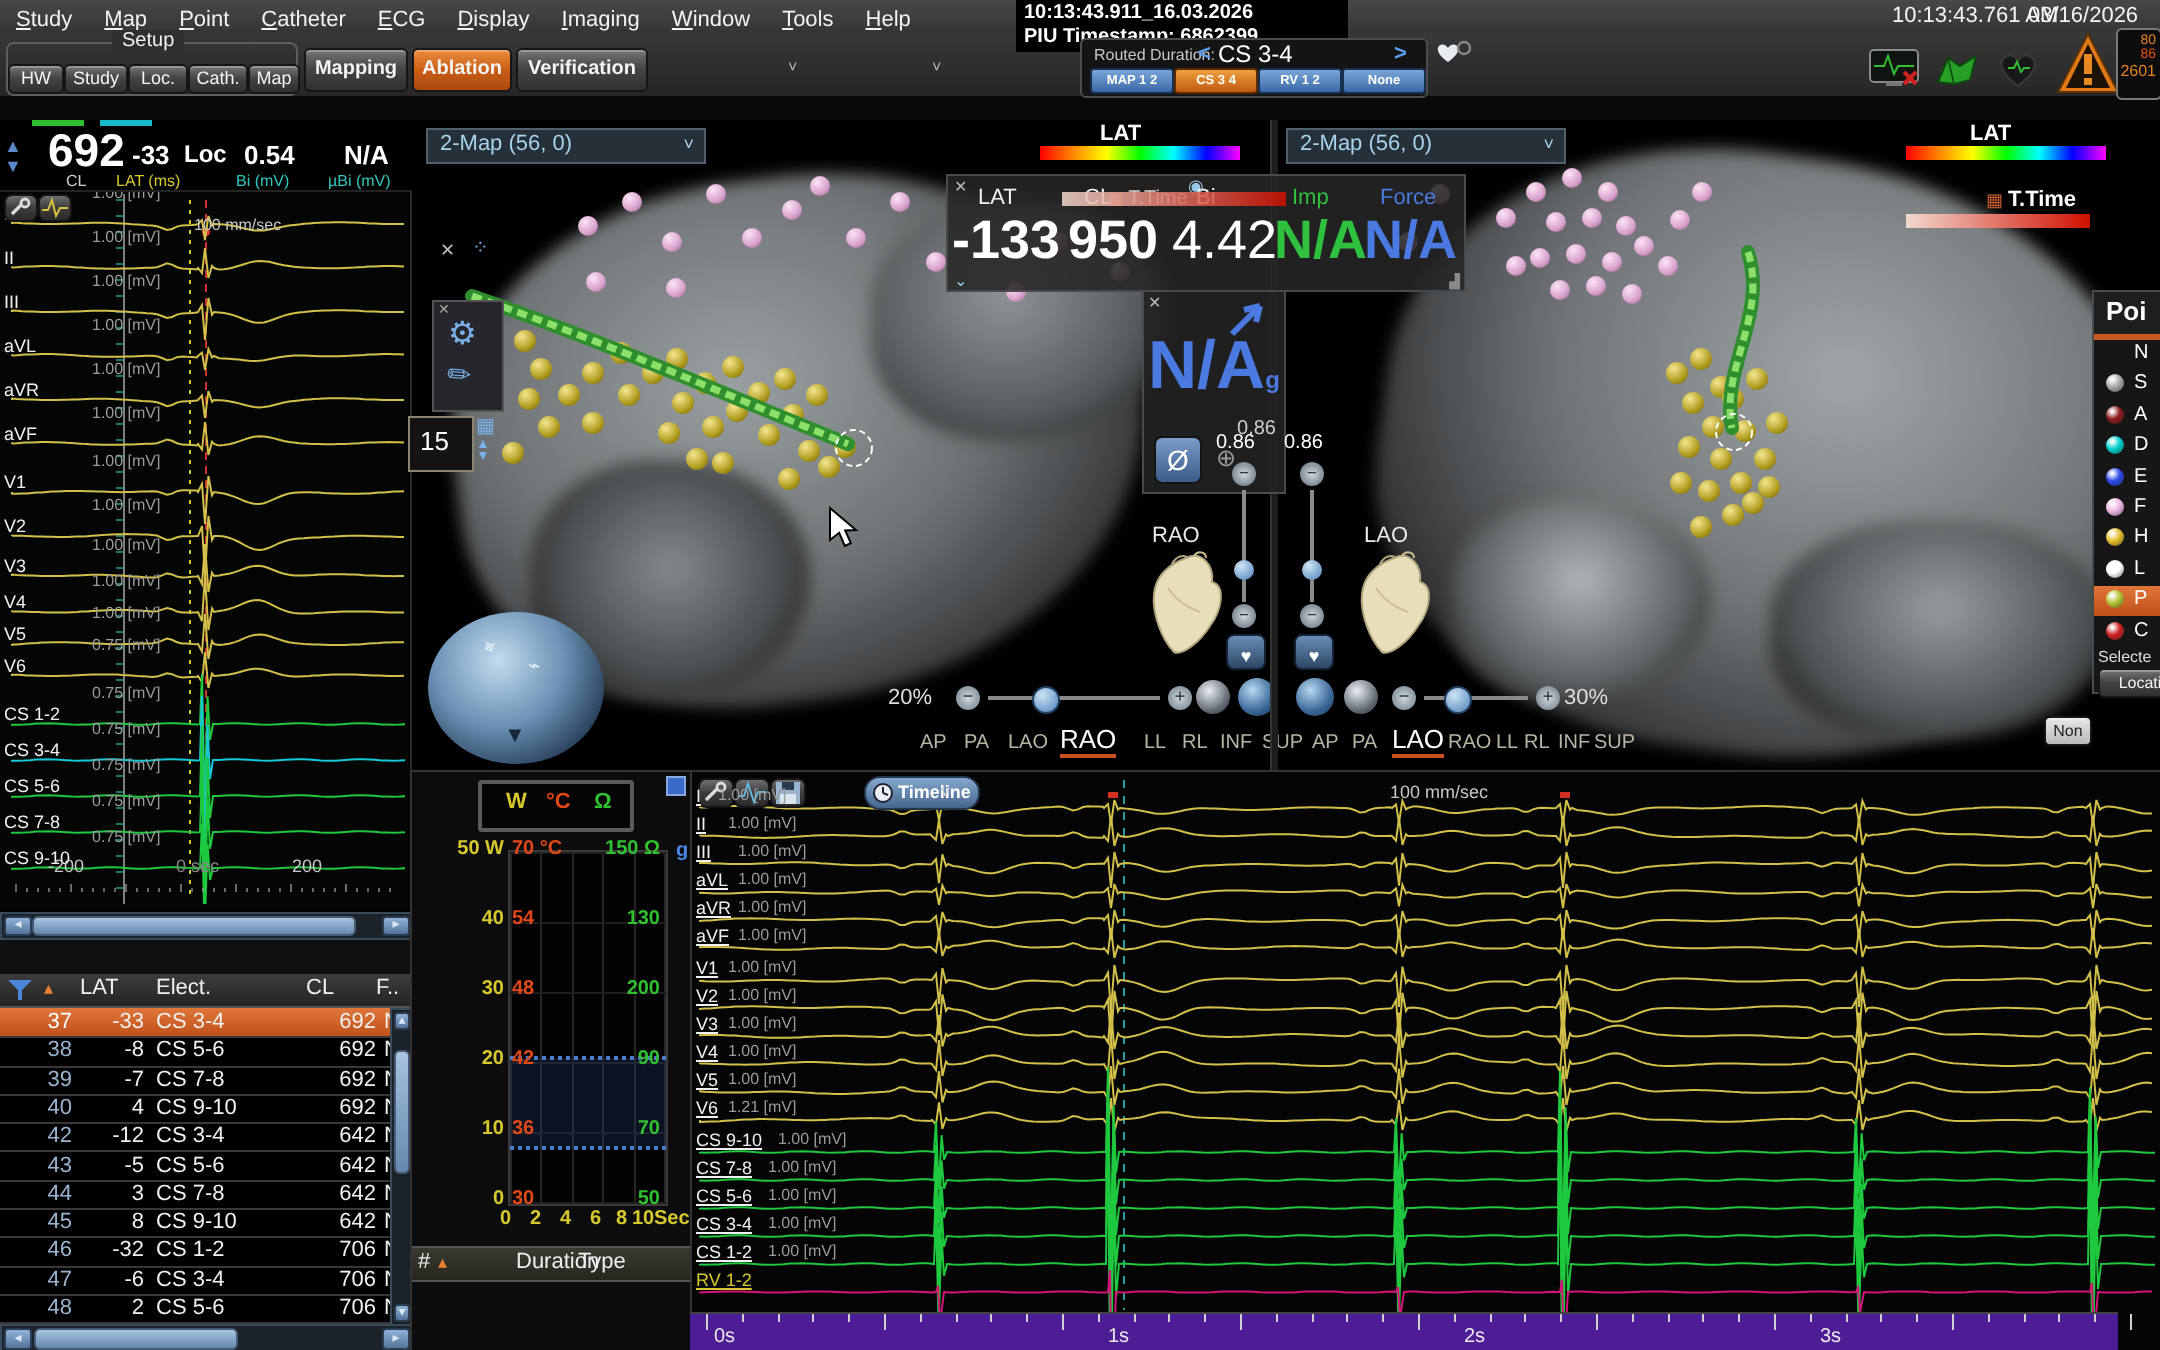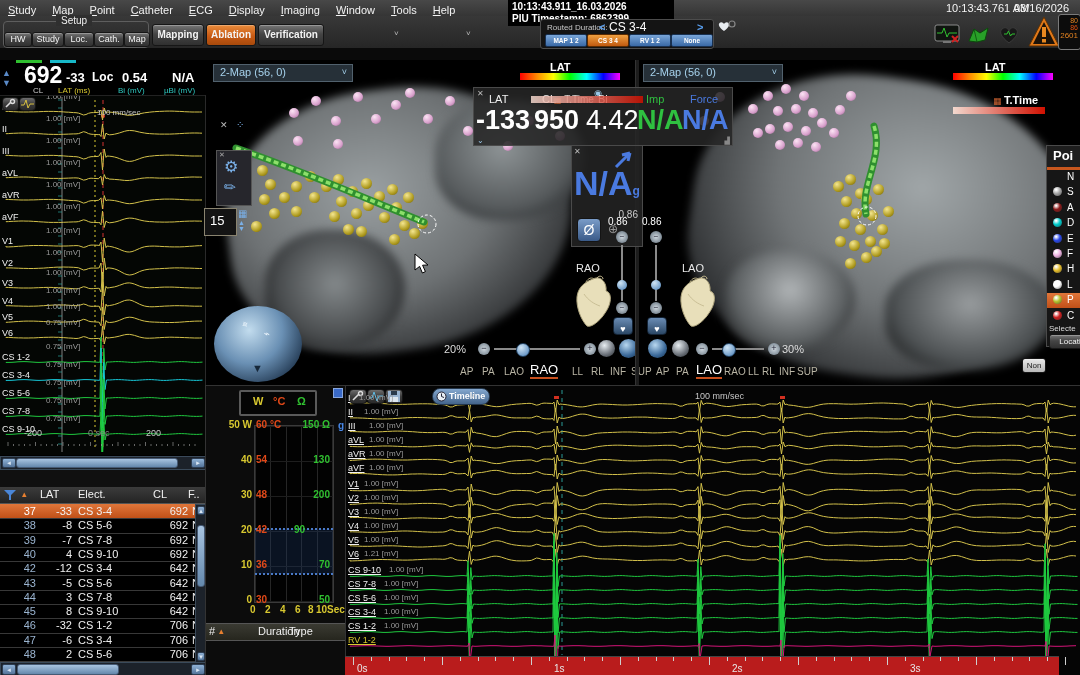--- a/index.html
+++ b/index.html
@@ -536,30 +536,30 @@
         <div style="position: absolute; left: 0px; top: 103px; width: 78px; height: 45px; background: rgba(30, 60, 110, 0.3);"></div>
         <div style="position: absolute; left: 0px; top: 102px; width: 78px; height: 0px; border-top: 2px dotted rgb(74, 122, 200);"></div>
         <div style="position: absolute; left: 0px; top: 147px; width: 78px; height: 0px; border-top: 2px dotted rgb(74, 122, 200);"></div>
       </div>
       <div style="position: absolute; left: 8px; top: 33px; width: 38px; text-align: right; font-size: 10px; font-weight: bold; color: rgb(216, 200, 48);">50 W</div>
       <div style="position: absolute; left: 8px; top: 68px; width: 38px; text-align: right; font-size: 10px; font-weight: bold; color: rgb(216, 200, 48);">40</div>
       <div style="position: absolute; left: 8px; top: 103px; width: 38px; text-align: right; font-size: 10px; font-weight: bold; color: rgb(216, 200, 48);">30</div>
       <div style="position: absolute; left: 8px; top: 138px; width: 38px; text-align: right; font-size: 10px; font-weight: bold; color: rgb(216, 200, 48);">20</div>
       <div style="position: absolute; left: 8px; top: 173px; width: 38px; text-align: right; font-size: 10px; font-weight: bold; color: rgb(216, 200, 48);">10</div>
       <div style="position: absolute; left: 8px; top: 208px; width: 38px; text-align: right; font-size: 10px; font-weight: bold; color: rgb(216, 200, 48);">0</div>
-      <div style="position: absolute; left: 50px; top: 33px; font-size: 10px; font-weight: bold; color: rgb(224, 72, 24);">60 °C</div>
+      <div style="position: absolute; left: 50px; top: 33px; font-size: 10px; font-weight: bold; color: rgb(224, 72, 24);">70 °C</div>
       <div style="position: absolute; left: 50px; top: 68px; font-size: 10px; font-weight: bold; color: rgb(224, 72, 24);">54</div>
       <div style="position: absolute; left: 50px; top: 103px; font-size: 10px; font-weight: bold; color: rgb(224, 72, 24);">48</div>
       <div style="position: absolute; left: 50px; top: 138px; font-size: 10px; font-weight: bold; color: rgb(224, 72, 24);">42</div>
       <div style="position: absolute; left: 50px; top: 173px; font-size: 10px; font-weight: bold; color: rgb(224, 72, 24);">36</div>
       <div style="position: absolute; left: 50px; top: 208px; font-size: 10px; font-weight: bold; color: rgb(224, 72, 24);">30</div>
       <div style="position: absolute; left: 88px; top: 33px; width: 36px; text-align: right; font-size: 10px; font-weight: bold; color: rgb(48, 192, 48);">150 Ω</div>
       <div style="position: absolute; left: 88px; top: 68px; width: 36px; text-align: right; font-size: 10px; font-weight: bold; color: rgb(48, 192, 48);">130</div>
       <div style="position: absolute; left: 88px; top: 103px; width: 36px; text-align: right; font-size: 10px; font-weight: bold; color: rgb(48, 192, 48);">200</div>
-      <div style="position: absolute; left: 88px; top: 138px; width: 36px; font-size: 10px; font-weight: bold; color: rgb(48, 192, 48);">90</div>
+      <div style="position: absolute; left: 88px; top: 138px; width: 36px; text-align: right; font-size: 10px; font-weight: bold; color: rgb(48, 192, 48);">90</div>
       <div style="position: absolute; left: 88px; top: 173px; width: 36px; text-align: right; font-size: 10px; font-weight: bold; color: rgb(48, 192, 48);">70</div>
       <div style="position: absolute; left: 88px; top: 208px; width: 36px; text-align: right; font-size: 10px; font-weight: bold; color: rgb(48, 192, 48);">50</div>
       <div style="position: absolute; left: 132px; top: 34px; font-size: 10px; font-weight: bold; color: rgb(72, 136, 232);">g</div>
       <div style="position: absolute; left: 44px; top: 218px; font-size: 10px; font-weight: bold; color: rgb(216, 200, 48);">0</div>
       <div style="position: absolute; left: 59px; top: 218px; font-size: 10px; font-weight: bold; color: rgb(216, 200, 48);">2</div>
       <div style="position: absolute; left: 74px; top: 218px; font-size: 10px; font-weight: bold; color: rgb(216, 200, 48);">4</div>
       <div style="position: absolute; left: 89px; top: 218px; font-size: 10px; font-weight: bold; color: rgb(216, 200, 48);">6</div>
       <div style="position: absolute; left: 102px; top: 218px; font-size: 10px; font-weight: bold; color: rgb(216, 200, 48);">8</div>
       <div style="position: absolute; left: 110px; top: 218px; font-size: 10px; font-weight: bold; color: rgb(216, 200, 48);">10</div>
       <div style="position: absolute; left: 121px; top: 218px; font-size: 10px; font-weight: bold; color: rgb(216, 200, 48);">Sec</div>
@@ -617,21 +617,21 @@
     <path d="M350,532.0 L350.0,531.8 L352.5,531.8 L355.0,531.9 L357.5,532.0 L360.0,532.0 L362.5,532.1 L365.0,532.2 L367.5,532.3 L370.0,532.3 L372.5,532.4 L375.0,532.3 L377.5,532.3 L380.0,532.2 L382.5,532.1 L385.0,532.0 L387.5,531.8 L390.0,531.6 L392.5,531.5 L395.0,531.3 L397.5,531.2 L400.0,531.1 L402.5,531.0 L405.0,531.0 L407.5,531.0 L410.0,531.1 L412.5,531.2 L415.0,531.3 L417.5,531.5 L420.0,531.6 L422.5,531.8 L425.0,531.9 L427.5,532.0 L430.0,532.1 L432.5,532.2 L435.0,532.2 L437.5,532.2 L440.0,532.1 L442.5,532.1 L445.0,531.8 L447.5,531.0 L450.0,529.8 L452.5,529.9 L455.0,531.0 L457.5,531.5 L460.0,531.7 L462.5,531.7 L465.0,531.8 L466,532.0 L468,535.0 L469.5,520.0 L471.2,538.0 L473,530.8 L474,532.0 L476.5,532.2 L479.0,532.0 L481.5,531.7 L484.0,531.1 L486.5,530.3 L489.0,529.4 L491.5,528.5 L494.0,527.9 L496.5,527.6 L499.0,527.9 L501.5,528.5 L504.0,529.3 L506.5,530.1 L509.0,530.7 L511.5,531.2 L514.0,531.5 L516.5,531.6 L519.0,531.7 L521.5,531.8 L524.0,531.8 L526.5,531.9 L529.0,531.9 L531.5,531.8 L534.0,530.9 L536.5,530.0 L539.0,530.6 L541.5,531.8 L544.0,532.3 L546.5,532.3 L549.0,532.3 L551.5,532.2 L552,532.0 L554,535.8 L555.5,517.0 L557.2,539.5 L559,530.5 L560,532.0 L562.5,531.3 L565.0,530.8 L567.5,530.2 L570.0,529.4 L572.5,528.4 L575.0,527.4 L577.5,526.5 L580.0,526.0 L582.5,525.9 L585.0,526.4 L587.5,527.2 L590.0,528.3 L592.5,529.4 L595.0,530.4 L597.5,531.2 L600.0,531.7 L602.5,532.0 L605.0,532.1 L607.5,532.2 L610.0,532.2 L612.5,532.1 L615.0,532.1 L617.5,532.0 L620.0,531.9 L622.5,531.8 L625.0,531.7 L627.5,531.7 L630.0,531.7 L632.5,531.7 L635.0,531.8 L637.5,531.8 L640.0,532.0 L642.5,532.1 L645.0,532.3 L647.5,532.4 L650.0,532.6 L652.5,532.7 L655.0,532.9 L657.5,532.9 L660.0,533.0 L662.5,533.0 L665.0,533.0 L667.5,532.9 L670.0,532.8 L672.5,532.6 L675.0,532.3 L677.5,531.4 L680.0,530.1 L682.5,530.2 L685.0,531.2 L687.5,531.7 L690.0,531.8 L692.5,531.8 L695.0,531.8 L696,532.0 L698,535.4 L699.5,518.5 L701.2,538.8 L703,530.6 L704,532.0 L706.5,531.8 L709.0,531.6 L711.5,531.2 L714.0,530.6 L716.5,529.7 L719.0,528.7 L721.5,527.7 L724.0,527.0 L726.5,526.7 L729.0,526.9 L731.5,527.5 L734.0,528.3 L736.5,529.1 L739.0,529.8 L741.5,530.3 L744.0,530.6 L746.5,530.8 L749.0,530.9 L751.5,531.0 L754.0,531.1 L756.5,531.2 L759.0,530.7 L761.5,529.7 L764.0,529.7 L766.5,531.0 L769.0,531.8 L771.5,532.1 L774.0,532.2 L776.5,532.2 L778,532.0 L780,535.8 L781.5,517.0 L783.2,539.5 L785,530.5 L786,532.0 L788.5,531.7 L791.0,531.4 L793.5,530.8 L796.0,530.0 L798.5,529.1 L801.0,528.1 L803.5,527.2 L806.0,526.7 L808.5,526.6 L811.0,527.1 L813.5,527.9 L816.0,529.1 L818.5,530.2 L821.0,531.2 L823.5,531.9 L826.0,532.4 L828.5,532.7 L831.0,532.9 L833.5,533.0 L836.0,533.0 L838.5,532.9 L841.0,532.8 L843.5,532.7 L846.0,532.5 L848.5,532.3 L851.0,532.2 L853.5,532.0 L856.0,531.9 L858.5,531.8 L861.0,531.8 L863.5,531.7 L866.0,531.7 L868.5,531.8 L871.0,531.9 L873.5,531.9 L876.0,532.0 L878.5,532.1 L881.0,532.2 L883.5,532.2 L886.0,532.3 L888.5,532.3 L891.0,532.2 L893.5,532.2 L896.0,532.1 L898.5,531.9 L901.0,531.8 L903.5,531.6 L906.0,531.1 L908.5,529.9 L911.0,529.0 L913.5,529.7 L916.0,530.7 L918.5,531.0 L921.0,531.0 L923.5,531.1 L926,532.0 L928,535.4 L929.5,518.5 L931.2,538.8 L933,530.6 L934,532.0 L936.5,531.5 L939.0,531.4 L941.5,531.0 L944.0,530.4 L946.5,529.6 L949.0,528.7 L951.5,527.8 L954.0,527.1 L956.5,526.9 L959.0,527.2 L961.5,527.8 L964.0,528.7 L966.5,529.6 L969.0,530.3 L971.5,530.9 L974.0,531.3 L976.5,531.6 L979.0,531.8 L981.5,531.9 L984.0,532.1 L986.5,532.2 L989.0,532.4 L991.5,532.5 L994.0,532.7 L996.5,532.8 L999.0,532.9 L1001.5,533.0 L1004.0,533.0 L1006.5,533.0 L1009.0,532.9 L1011.5,532.8 L1014.0,532.7 L1016.5,532.5 L1019.0,532.4 L1021.5,532.1 L1024.0,531.4 L1026.5,530.1 L1029.0,529.8 L1031.5,530.8 L1034.0,531.6 L1036.5,531.7 L1039.0,531.7 L1041.5,531.8 L1043,532.0 L1045,535.8 L1046.5,517.0 L1048.2,539.5 L1050,530.5 L1051,532.0 L1053.5,531.9 L1056.0,531.7 L1058.5,531.2 L1061.0,530.5 L1063.5,529.6 L1066.0,528.5 L1068.5,527.5 L1071.0,526.7 L1073.5,526.4 L1076.0,526.6" stroke="#d2c04a" fill="none" stroke-width="1"></path>
     <path d="M350,546.0 L350.0,545.7 L352.5,545.9 L355.0,546.0 L357.5,546.1 L360.0,546.2 L362.5,546.3 L365.0,546.3 L367.5,546.3 L370.0,546.3 L372.5,546.2 L375.0,546.1 L377.5,546.0 L380.0,546.0 L382.5,545.9 L385.0,545.8 L387.5,545.8 L390.0,545.8 L392.5,545.8 L395.0,545.9 L397.5,546.0 L400.0,546.1 L402.5,546.3 L405.0,546.4 L407.5,546.6 L410.0,546.7 L412.5,546.8 L415.0,546.9 L417.5,547.0 L420.0,547.0 L422.5,547.0 L425.0,546.9 L427.5,546.8 L430.0,546.7 L432.5,546.5 L435.0,546.3 L437.5,546.2 L440.0,546.0 L442.5,545.9 L445.0,545.6 L447.5,544.8 L450.0,543.6 L452.5,543.8 L455.0,545.0 L457.5,545.6 L460.0,545.8 L462.5,545.9 L465.0,546.0 L466,546.0 L468,548.6 L469.5,535.6 L471.2,551.2 L473,545.0 L474,546.0 L476.5,546.0 L479.0,545.7 L481.5,545.2 L484.0,544.5 L486.5,543.6 L489.0,542.6 L491.5,541.6 L494.0,541.0 L496.5,540.7 L499.0,540.9 L501.5,541.4 L504.0,542.2 L506.5,543.1 L509.0,543.8 L511.5,544.4 L514.0,544.9 L516.5,545.2 L519.0,545.5 L521.5,545.7 L524.0,545.9 L526.5,546.0 L529.0,546.2 L531.5,546.0 L534.0,545.2 L536.5,544.2 L539.0,544.7 L541.5,545.8 L544.0,546.2 L546.5,546.2 L549.0,546.1 L551.5,546.0 L552,546.0 L554,549.3 L555.5,533.0 L557.2,552.5 L559,544.7 L560,546.0 L562.5,545.6 L565.0,545.4 L567.5,545.0 L570.0,544.6 L572.5,543.9 L575.0,543.2 L577.5,542.6 L580.0,542.2 L582.5,542.2 L585.0,542.6 L587.5,543.4 L590.0,544.2 L592.5,545.0 L595.0,545.7 L597.5,546.1 L600.0,546.3 L602.5,546.4 L605.0,546.3 L607.5,546.2 L610.0,546.1 L612.5,545.9 L615.0,545.8 L617.5,545.7 L620.0,545.7 L622.5,545.6 L625.0,545.6 L627.5,545.7 L630.0,545.8 L632.5,545.8 L635.0,545.9 L637.5,546.0 L640.0,546.1 L642.5,546.2 L645.0,546.2 L647.5,546.2 L650.0,546.1 L652.5,546.1 L655.0,546.0 L657.5,545.8 L660.0,545.7 L662.5,545.5 L665.0,545.4 L667.5,545.3 L670.0,545.1 L672.5,545.1 L675.0,544.8 L677.5,544.1 L680.0,543.0 L682.5,543.3 L685.0,544.5 L687.5,545.3 L690.0,545.5 L692.5,545.7 L695.0,545.9 L696,546.0 L698,548.9 L699.5,534.3 L701.2,551.9 L703,544.8 L704,546.0 L706.5,546.1 L709.0,545.9 L711.5,545.5 L714.0,544.8 L716.5,544.0 L719.0,543.0 L721.5,542.2 L724.0,541.6 L726.5,541.4 L729.0,541.6 L731.5,542.2 L734.0,543.1 L736.5,543.9 L739.0,544.7 L741.5,545.4 L744.0,545.8 L746.5,546.2 L749.0,546.4 L751.5,546.6 L754.0,546.8 L756.5,546.8 L759.0,546.3 L761.5,545.1 L764.0,544.9 L766.5,546.0 L769.0,546.7 L771.5,546.7 L774.0,546.6 L776.5,546.4 L778,546.0 L780,549.3 L781.5,533.0 L783.2,552.5 L785,544.7 L786,546.0 L788.5,545.5 L791.0,545.1 L793.5,544.7 L796.0,544.1 L798.5,543.4 L801.0,542.6 L803.5,541.9 L806.0,541.5 L808.5,541.4 L811.0,541.8 L813.5,542.5 L816.0,543.4 L818.5,544.2 L821.0,544.9 L823.5,545.3 L826.0,545.6 L828.5,545.7 L831.0,545.6 L833.5,545.5 L836.0,545.4 L838.5,545.3 L841.0,545.2 L843.5,545.1 L846.0,545.0 L848.5,545.0 L851.0,545.1 L853.5,545.1 L856.0,545.2 L858.5,545.4 L861.0,545.5 L863.5,545.7 L866.0,545.9 L868.5,546.0 L871.0,546.2 L873.5,546.3 L876.0,546.4 L878.5,546.4 L881.0,546.4 L883.5,546.4 L886.0,546.3 L888.5,546.2 L891.0,546.1 L893.5,546.1 L896.0,546.0 L898.5,545.9 L901.0,545.9 L903.5,545.8 L906.0,545.5 L908.5,544.5 L911.0,543.8 L913.5,544.7 L916.0,545.9 L918.5,546.4 L921.0,546.6 L923.5,546.7 L926,546.0 L928,548.9 L929.5,534.3 L931.2,551.9 L933,544.8 L934,546.0 L936.5,546.7 L939.0,546.4 L941.5,545.9 L944.0,545.1 L946.5,544.2 L949.0,543.2 L951.5,542.2 L954.0,541.5 L956.5,541.3 L959.0,541.5 L961.5,542.0 L964.0,542.8 L966.5,543.6 L969.0,544.4 L971.5,544.9 L974.0,545.4 L976.5,545.7 L979.0,545.8 L981.5,546.0 L984.0,546.1 L986.5,546.1 L989.0,546.1 L991.5,546.1 L994.0,546.1 L996.5,546.0 L999.0,545.9 L1001.5,545.7 L1004.0,545.6 L1006.5,545.4 L1009.0,545.3 L1011.5,545.2 L1014.0,545.1 L1016.5,545.0 L1019.0,545.0 L1021.5,544.9 L1024.0,544.4 L1026.5,543.3 L1029.0,543.3 L1031.5,544.6 L1034.0,545.5 L1036.5,545.8 L1039.0,546.0 L1041.5,546.2 L1043,546.0 L1045,549.3 L1046.5,533.0 L1048.2,552.5 L1050,544.7 L1051,546.0 L1053.5,546.2 L1056.0,545.9 L1058.5,545.4 L1061.0,544.7 L1063.5,543.9 L1066.0,542.9 L1068.5,542.1 L1071.0,541.5 L1073.5,541.3 L1076.0,541.6" stroke="#d2c04a" fill="none" stroke-width="1"></path>
     <path d="M350,560.0 L350.0,561.0 L352.5,560.9 L355.0,560.8 L357.5,560.7 L360.0,560.6 L362.5,560.4 L365.0,560.2 L367.5,560.1 L370.0,559.9 L372.5,559.8 L375.0,559.7 L377.5,559.6 L380.0,559.5 L382.5,559.5 L385.0,559.6 L387.5,559.6 L390.0,559.7 L392.5,559.8 L395.0,559.9 L397.5,560.0 L400.0,560.0 L402.5,560.1 L405.0,560.1 L407.5,560.1 L410.0,560.0 L412.5,560.0 L415.0,559.8 L417.5,559.7 L420.0,559.6 L422.5,559.4 L425.0,559.3 L427.5,559.2 L430.0,559.1 L432.5,559.1 L435.0,559.0 L437.5,559.1 L440.0,559.1 L442.5,559.3 L445.0,559.2 L447.5,558.6 L450.0,557.7 L452.5,558.0 L455.0,559.4 L457.5,560.1 L460.0,560.3 L462.5,560.4 L465.0,560.5 L466,560.0 L468,562.2 L469.5,551.2 L471.2,564.4 L473,559.1 L474,560.0 L476.5,560.1 L479.0,559.8 L481.5,559.3 L484.0,558.7 L486.5,558.0 L489.0,557.3 L491.5,556.6 L494.0,556.2 L496.5,556.2 L499.0,556.5 L501.5,557.2 L504.0,558.0 L506.5,558.8 L509.0,559.6 L511.5,560.1 L514.0,560.5 L516.5,560.8 L519.0,560.9 L521.5,560.9 L524.0,560.9 L526.5,560.8 L529.0,560.7 L531.5,560.3 L534.0,559.2 L536.5,558.0 L539.0,558.4 L541.5,559.3 L544.0,559.7 L546.5,559.6 L549.0,559.5 L551.5,559.5 L552,560.0 L554,562.8 L555.5,549.0 L557.2,565.5 L559,558.9 L560,560.0 L562.5,559.5 L565.0,559.4 L567.5,559.1 L570.0,558.7 L572.5,558.1 L575.0,557.4 L577.5,556.8 L580.0,556.3 L582.5,556.1 L585.0,556.3 L587.5,556.7 L590.0,557.3 L592.5,557.9 L595.0,558.3 L597.5,558.6 L600.0,558.8 L602.5,558.9 L605.0,559.0 L607.5,559.0 L610.0,559.1 L612.5,559.2 L615.0,559.3 L617.5,559.5 L620.0,559.7 L622.5,559.8 L625.0,560.0 L627.5,560.2 L630.0,560.3 L632.5,560.4 L635.0,560.5 L637.5,560.5 L640.0,560.5 L642.5,560.5 L645.0,560.4 L647.5,560.3 L650.0,560.2 L652.5,560.1 L655.0,560.0 L657.5,560.0 L660.0,559.9 L662.5,559.9 L665.0,559.9 L667.5,560.0 L670.0,560.1 L672.5,560.2 L675.0,560.2 L677.5,559.5 L680.0,558.5 L682.5,558.8 L685.0,560.1 L687.5,560.8 L690.0,560.9 L692.5,560.9 L695.0,560.9 L696,560.0 L698,562.5 L699.5,550.1 L701.2,565.0 L703,559.0 L704,560.0 L706.5,560.1 L709.0,559.7 L711.5,559.2 L714.0,558.5 L716.5,557.7 L719.0,556.9 L721.5,556.2 L724.0,555.7 L726.5,555.6 L729.0,555.9 L731.5,556.6 L734.0,557.3 L736.5,558.1 L739.0,558.8 L741.5,559.4 L744.0,559.7 L746.5,559.9 L749.0,560.0 L751.5,560.0 L754.0,560.0 L756.5,559.8 L759.0,559.1 L761.5,557.8 L764.0,557.4 L766.5,558.4 L769.0,559.1 L771.5,559.1 L774.0,559.1 L776.5,559.1 L778,560.0 L780,562.8 L781.5,549.0 L783.2,565.5 L785,558.9 L786,560.0 L788.5,559.3 L791.0,559.2 L793.5,559.1 L796.0,558.7 L798.5,558.2 L801.0,557.7 L803.5,557.1 L806.0,556.8 L808.5,556.7 L811.0,556.9 L813.5,557.5 L816.0,558.1 L818.5,558.7 L821.0,559.2 L823.5,559.6 L826.0,559.8 L828.5,559.9 L831.0,559.9 L833.5,559.9 L836.0,559.9 L838.5,560.0 L841.0,560.1 L843.5,560.2 L846.0,560.3 L848.5,560.4 L851.0,560.6 L853.5,560.7 L856.0,560.8 L858.5,560.9 L861.0,560.9 L863.5,560.9 L866.0,560.9 L868.5,560.8 L871.0,560.7 L873.5,560.5 L876.0,560.4 L878.5,560.2 L881.0,560.0 L883.5,559.9 L886.0,559.7 L888.5,559.6 L891.0,559.5 L893.5,559.5 L896.0,559.4 L898.5,559.5 L901.0,559.5 L903.5,559.6 L906.0,559.3 L908.5,558.4 L911.0,557.7 L913.5,558.6 L916.0,559.7 L918.5,560.1 L921.0,560.1 L923.5,560.0 L926,560.0 L928,562.5 L929.5,550.1 L931.2,565.0 L933,559.0 L934,560.0 L936.5,559.2 L939.0,558.9 L941.5,558.4 L944.0,557.9 L946.5,557.2 L949.0,556.4 L951.5,555.8 L954.0,555.5 L956.5,555.5 L959.0,555.9 L961.5,556.6 L964.0,557.4 L966.5,558.3 L969.0,559.1 L971.5,559.7 L974.0,560.1 L976.5,560.4 L979.0,560.5 L981.5,560.5 L984.0,560.5 L986.5,560.5 L989.0,560.4 L991.5,560.3 L994.0,560.2 L996.5,560.1 L999.0,560.0 L1001.5,560.0 L1004.0,560.0 L1006.5,560.0 L1009.0,560.0 L1011.5,560.1 L1014.0,560.1 L1016.5,560.3 L1019.0,560.4 L1021.5,560.4 L1024.0,560.0 L1026.5,558.9 L1029.0,558.8 L1031.5,560.0 L1034.0,560.7 L1036.5,560.9 L1039.0,560.8 L1041.5,560.7 L1043,560.0 L1045,562.8 L1046.5,549.0 L1048.2,565.5 L1050,558.9 L1051,560.0 L1053.5,559.7 L1056.0,559.3 L1058.5,558.9 L1061.0,558.2 L1063.5,557.5 L1066.0,556.8 L1068.5,556.1 L1071.0,555.7 L1073.5,555.7 L1076.0,556.0" stroke="#d2c04a" fill="none" stroke-width="1"></path>
     <path d="M350,576 L350.0,576.3 L353.0,576.4 L356.0,576.3 L359.0,576.2 L362.0,575.9 L365.0,575.7 L368.0,575.6 L371.0,575.6 L374.0,575.8 L377.0,576.0 L380.0,576.2 L383.0,576.4 L386.0,576.4 L389.0,576.3 L392.0,576.1 L395.0,575.8 L398.0,575.7 L401.0,575.6 L404.0,575.7 L407.0,575.9 L410.0,576.1 L413.0,576.3 L416.0,576.4 L419.0,576.3 L422.0,576.2 L425.0,575.9 L428.0,575.7 L431.0,575.6 L434.0,575.6 L437.0,575.8 L440.0,576.0 L443.0,576.2 L446.0,576.4 L449.0,576.4 L452.0,576.3 L455.0,576.0 L458.0,575.8 L461.0,575.6 L464.0,575.6 L467,576 L468,560.7 L469.3,594.9 L470.8,567.6 L472,579.8 L473.5,576 L476.5,576.3 L479.5,576.4 L482.5,576.3 L485.5,576.1 L488.5,575.9 L491.5,575.7 L494.5,575.6 L497.5,575.7 L500.5,575.8 L503.5,576.1 L506.5,576.3 L509.5,576.4 L512.5,576.4 L515.5,576.2 L518.5,576.0 L521.5,575.8 L524.5,575.6 L527.5,575.6 L530.5,575.7 L533.5,576.0 L536.5,576.2 L539.5,576.4 L542.5,576.4 L545.5,576.3 L548.5,576.1 L551.5,575.9 L553,576 L554,533.5 L555.3,628.5 L556.8,552.6 L558,586.5 L559.5,576 L562.5,575.8 L565.5,576.0 L568.5,576.2 L571.5,576.4 L574.5,576.4 L577.5,576.3 L580.5,576.1 L583.5,575.8 L586.5,575.7 L589.5,575.6 L592.5,575.7 L595.5,575.9 L598.5,576.1 L601.5,576.3 L604.5,576.4 L607.5,576.3 L610.5,576.2 L613.5,575.9 L616.5,575.7 L619.5,575.6 L622.5,575.6 L625.5,575.8 L628.5,576.0 L631.5,576.2 L634.5,576.4 L637.5,576.4 L640.5,576.3 L643.5,576.0 L646.5,575.8 L649.5,575.6 L652.5,575.6 L655.5,575.7 L658.5,575.9 L661.5,576.1 L664.5,576.3 L667.5,576.4 L670.5,576.3 L673.5,576.2 L676.5,575.9 L679.5,575.7 L682.5,575.6 L685.5,575.6 L688.5,575.8 L691.5,576.0 L694.5,576.2 L697,576 L698,559.0 L699.3,597.0 L700.8,566.6 L702,580.2 L703.5,576 L706.5,576.0 L709.5,575.8 L712.5,575.6 L715.5,575.6 L718.5,575.7 L721.5,575.9 L724.5,576.2 L727.5,576.3 L730.5,576.4 L733.5,576.3 L736.5,576.1 L739.5,575.9 L742.5,575.7 L745.5,575.6 L748.5,575.6 L751.5,575.8 L754.5,576.0 L757.5,576.3 L760.5,576.4 L763.5,576.4 L766.5,576.2 L769.5,576.0 L772.5,575.8 L775.5,575.6 L778.5,575.6 L779,576 L780,535.2 L781.3,626.4 L782.8,553.6 L784,586.1 L785.5,576 L788.5,576.2 L791.5,576.4 L794.5,576.4 L797.5,576.3 L800.5,576.0 L803.5,575.8 L806.5,575.6 L809.5,575.6 L812.5,575.7 L815.5,575.9 L818.5,576.1 L821.5,576.3 L824.5,576.4 L827.5,576.3 L830.5,576.2 L833.5,575.9 L836.5,575.7 L839.5,575.6 L842.5,575.6 L845.5,575.8 L848.5,576.0 L851.5,576.2 L854.5,576.4 L857.5,576.4 L860.5,576.3 L863.5,576.0 L866.5,575.8 L869.5,575.6 L872.5,575.6 L875.5,575.7 L878.5,575.9 L881.5,576.1 L884.5,576.3 L887.5,576.4 L890.5,576.3 L893.5,576.1 L896.5,575.9 L899.5,575.7 L902.5,575.6 L905.5,575.6 L908.5,575.8 L911.5,576.0 L914.5,576.3 L917.5,576.4 L920.5,576.4 L923.5,576.2 L926.5,576.0 L927,576 L928,559.0 L929.3,597.0 L930.8,566.6 L932,580.2 L933.5,576 L936.5,575.6 L939.5,575.8 L942.5,576.0 L945.5,576.2 L948.5,576.4 L951.5,576.4 L954.5,576.3 L957.5,576.1 L960.5,575.8 L963.5,575.7 L966.5,575.6 L969.5,575.7 L972.5,575.9 L975.5,576.1 L978.5,576.3 L981.5,576.4 L984.5,576.3 L987.5,576.2 L990.5,575.9 L993.5,575.7 L996.5,575.6 L999.5,575.6 L1002.5,575.8 L1005.5,576.0 L1008.5,576.2 L1011.5,576.4 L1014.5,576.4 L1017.5,576.3 L1020.5,576.0 L1023.5,575.8 L1026.5,575.6 L1029.5,575.6 L1032.5,575.7 L1035.5,575.9 L1038.5,576.1 L1041.5,576.3 L1044,576 L1045,543.7 L1046.3,615.9 L1047.8,558.2 L1049,584.0 L1050.5,576 L1053.5,575.9 L1056.5,575.7 L1059.5,575.6 L1062.5,575.6 L1065.5,575.8 L1068.5,576.0 L1071.5,576.2 L1074.5,576.4 L1077.5,576.4" stroke="#1fc93f" fill="none" stroke-width="1"></path>
     <path d="M350,590 L350.0,590.3 L353.0,590.4 L356.0,590.3 L359.0,590.2 L362.0,589.9 L365.0,589.7 L368.0,589.6 L371.0,589.6 L374.0,589.8 L377.0,590.0 L380.0,590.2 L383.0,590.4 L386.0,590.4 L389.0,590.3 L392.0,590.1 L395.0,589.8 L398.0,589.7 L401.0,589.6 L404.0,589.7 L407.0,589.9 L410.0,590.1 L413.0,590.3 L416.0,590.4 L419.0,590.3 L422.0,590.2 L425.0,589.9 L428.0,589.7 L431.0,589.6 L434.0,589.6 L437.0,589.8 L440.0,590.0 L443.0,590.2 L446.0,590.4 L449.0,590.4 L452.0,590.3 L455.0,590.0 L458.0,589.8 L461.0,589.6 L464.0,589.6 L467,590 L468,572.5 L469.3,611.6 L470.8,580.3 L472,594.3 L473.5,590 L476.5,590.3 L479.5,590.4 L482.5,590.3 L485.5,590.1 L488.5,589.9 L491.5,589.7 L494.5,589.6 L497.5,589.7 L500.5,589.8 L503.5,590.1 L506.5,590.3 L509.5,590.4 L512.5,590.4 L515.5,590.2 L518.5,590.0 L521.5,589.8 L524.5,589.6 L527.5,589.6 L530.5,589.7 L533.5,590.0 L536.5,590.2 L539.5,590.4 L542.5,590.4 L545.5,590.3 L548.5,590.1 L551.5,589.9 L553,590 L554,541.3 L555.3,650.0 L556.8,563.2 L558,602.0 L559.5,590 L562.5,589.8 L565.5,590.0 L568.5,590.2 L571.5,590.4 L574.5,590.4 L577.5,590.3 L580.5,590.1 L583.5,589.8 L586.5,589.7 L589.5,589.6 L592.5,589.7 L595.5,589.9 L598.5,590.1 L601.5,590.3 L604.5,590.4 L607.5,590.3 L610.5,590.2 L613.5,589.9 L616.5,589.7 L619.5,589.6 L622.5,589.6 L625.5,589.8 L628.5,590.0 L631.5,590.2 L634.5,590.4 L637.5,590.4 L640.5,590.3 L643.5,590.0 L646.5,589.8 L649.5,589.6 L652.5,589.6 L655.5,589.7 L658.5,589.9 L661.5,590.1 L664.5,590.3 L667.5,590.4 L670.5,590.3 L673.5,590.2 L676.5,589.9 L679.5,589.7 L682.5,589.6 L685.5,589.6 L688.5,589.8 L691.5,590.0 L694.5,590.2 L697,590 L698,570.5 L699.3,614.0 L700.8,579.3 L702,594.8 L703.5,590 L706.5,590.0 L709.5,589.8 L712.5,589.6 L715.5,589.6 L718.5,589.7 L721.5,589.9 L724.5,590.2 L727.5,590.3 L730.5,590.4 L733.5,590.3 L736.5,590.1 L739.5,589.9 L742.5,589.7 L745.5,589.6 L748.5,589.6 L751.5,589.8 L754.5,590.0 L757.5,590.3 L760.5,590.4 L763.5,590.4 L766.5,590.2 L769.5,590.0 L772.5,589.8 L775.5,589.6 L778.5,589.6 L779,590 L780,543.2 L781.3,647.6 L782.8,564.3 L784,601.5 L785.5,590 L788.5,590.2 L791.5,590.4 L794.5,590.4 L797.5,590.3 L800.5,590.0 L803.5,589.8 L806.5,589.6 L809.5,589.6 L812.5,589.7 L815.5,589.9 L818.5,590.1 L821.5,590.3 L824.5,590.4 L827.5,590.3 L830.5,590.2 L833.5,589.9 L836.5,589.7 L839.5,589.6 L842.5,589.6 L845.5,589.8 L848.5,590.0 L851.5,590.2 L854.5,590.4 L857.5,590.4 L860.5,590.3 L863.5,590.0 L866.5,589.8 L869.5,589.6 L872.5,589.6 L875.5,589.7 L878.5,589.9 L881.5,590.1 L884.5,590.3 L887.5,590.4 L890.5,590.3 L893.5,590.1 L896.5,589.9 L899.5,589.7 L902.5,589.6 L905.5,589.6 L908.5,589.8 L911.5,590.0 L914.5,590.3 L917.5,590.4 L920.5,590.4 L923.5,590.2 L926.5,590.0 L927,590 L928,570.5 L929.3,614.0 L930.8,579.3 L932,594.8 L933.5,590 L936.5,589.6 L939.5,589.8 L942.5,590.0 L945.5,590.2 L948.5,590.4 L951.5,590.4 L954.5,590.3 L957.5,590.1 L960.5,589.8 L963.5,589.7 L966.5,589.6 L969.5,589.7 L972.5,589.9 L975.5,590.1 L978.5,590.3 L981.5,590.4 L984.5,590.3 L987.5,590.2 L990.5,589.9 L993.5,589.7 L996.5,589.6 L999.5,589.6 L1002.5,589.8 L1005.5,590.0 L1008.5,590.2 L1011.5,590.4 L1014.5,590.4 L1017.5,590.3 L1020.5,590.0 L1023.5,589.8 L1026.5,589.6 L1029.5,589.6 L1032.5,589.7 L1035.5,589.9 L1038.5,590.1 L1041.5,590.3 L1044,590 L1045,553.0 L1046.3,635.6 L1047.8,569.6 L1049,599.1 L1050.5,590 L1053.5,589.9 L1056.5,589.7 L1059.5,589.6 L1062.5,589.6 L1065.5,589.8 L1068.5,590.0 L1071.5,590.2 L1074.5,590.4 L1077.5,590.4" stroke="#1fc93f" fill="none" stroke-width="1"></path>
     <path d="M350,604 L350.0,604.3 L353.0,604.4 L356.0,604.3 L359.0,604.2 L362.0,603.9 L365.0,603.7 L368.0,603.6 L371.0,603.6 L374.0,603.8 L377.0,604.0 L380.0,604.2 L383.0,604.4 L386.0,604.4 L389.0,604.3 L392.0,604.1 L395.0,603.8 L398.0,603.7 L401.0,603.6 L404.0,603.7 L407.0,603.9 L410.0,604.1 L413.0,604.3 L416.0,604.4 L419.0,604.3 L422.0,604.2 L425.0,603.9 L428.0,603.7 L431.0,603.6 L434.0,603.6 L437.0,603.8 L440.0,604.0 L443.0,604.2 L446.0,604.4 L449.0,604.4 L452.0,604.3 L455.0,604.0 L458.0,603.8 L461.0,603.6 L464.0,603.6 L467,604 L468,584.2 L469.3,628.3 L470.8,593.1 L472,608.9 L473.5,604 L476.5,604.3 L479.5,604.4 L482.5,604.3 L485.5,604.1 L488.5,603.9 L491.5,603.7 L494.5,603.6 L497.5,603.7 L500.5,603.8 L503.5,604.1 L506.5,604.3 L509.5,604.4 L512.5,604.4 L515.5,604.2 L518.5,604.0 L521.5,603.8 L524.5,603.6 L527.5,603.6 L530.5,603.7 L533.5,604.0 L536.5,604.2 L539.5,604.4 L542.5,604.4 L545.5,604.3 L548.5,604.1 L551.5,603.9 L553,604 L554,549.0 L555.3,671.5 L556.8,573.8 L558,617.5 L559.5,604 L562.5,603.8 L565.5,604.0 L568.5,604.2 L571.5,604.4 L574.5,604.4 L577.5,604.3 L580.5,604.1 L583.5,603.8 L586.5,603.7 L589.5,603.6 L592.5,603.7 L595.5,603.9 L598.5,604.1 L601.5,604.3 L604.5,604.4 L607.5,604.3 L610.5,604.2 L613.5,603.9 L616.5,603.7 L619.5,603.6 L622.5,603.6 L625.5,603.8 L628.5,604.0 L631.5,604.2 L634.5,604.4 L637.5,604.4 L640.5,604.3 L643.5,604.0 L646.5,603.8 L649.5,603.6 L652.5,603.6 L655.5,603.7 L658.5,603.9 L661.5,604.1 L664.5,604.3 L667.5,604.4 L670.5,604.3 L673.5,604.2 L676.5,603.9 L679.5,603.7 L682.5,603.6 L685.5,603.6 L688.5,603.8 L691.5,604.0 L694.5,604.2 L697,604 L698,582.0 L699.3,631.0 L700.8,591.9 L702,609.4 L703.5,604 L706.5,604.0 L709.5,603.8 L712.5,603.6 L715.5,603.6 L718.5,603.7 L721.5,603.9 L724.5,604.2 L727.5,604.3 L730.5,604.4 L733.5,604.3 L736.5,604.1 L739.5,603.9 L742.5,603.7 L745.5,603.6 L748.5,603.6 L751.5,603.8 L754.5,604.0 L757.5,604.3 L760.5,604.4 L763.5,604.4 L766.5,604.2 L769.5,604.0 L772.5,603.8 L775.5,603.6 L778.5,603.6 L779,604 L780,551.2 L781.3,668.8 L782.8,575.0 L784,617.0 L785.5,604 L788.5,604.2 L791.5,604.4 L794.5,604.4 L797.5,604.3 L800.5,604.0 L803.5,603.8 L806.5,603.6 L809.5,603.6 L812.5,603.7 L815.5,603.9 L818.5,604.1 L821.5,604.3 L824.5,604.4 L827.5,604.3 L830.5,604.2 L833.5,603.9 L836.5,603.7 L839.5,603.6 L842.5,603.6 L845.5,603.8 L848.5,604.0 L851.5,604.2 L854.5,604.4 L857.5,604.4 L860.5,604.3 L863.5,604.0 L866.5,603.8 L869.5,603.6 L872.5,603.6 L875.5,603.7 L878.5,603.9 L881.5,604.1 L884.5,604.3 L887.5,604.4 L890.5,604.3 L893.5,604.1 L896.5,603.9 L899.5,603.7 L902.5,603.6 L905.5,603.6 L908.5,603.8 L911.5,604.0 L914.5,604.3 L917.5,604.4 L920.5,604.4 L923.5,604.2 L926.5,604.0 L927,604 L928,582.0 L929.3,631.0 L930.8,591.9 L932,609.4 L933.5,604 L936.5,603.6 L939.5,603.8 L942.5,604.0 L945.5,604.2 L948.5,604.4 L951.5,604.4 L954.5,604.3 L957.5,604.1 L960.5,603.8 L963.5,603.7 L966.5,603.6 L969.5,603.7 L972.5,603.9 L975.5,604.1 L978.5,604.3 L981.5,604.4 L984.5,604.3 L987.5,604.2 L990.5,603.9 L993.5,603.7 L996.5,603.6 L999.5,603.6 L1002.5,603.8 L1005.5,604.0 L1008.5,604.2 L1011.5,604.4 L1014.5,604.4 L1017.5,604.3 L1020.5,604.0 L1023.5,603.8 L1026.5,603.6 L1029.5,603.6 L1032.5,603.7 L1035.5,603.9 L1038.5,604.1 L1041.5,604.3 L1044,604 L1045,562.2 L1046.3,655.3 L1047.8,581.0 L1049,614.3 L1050.5,604 L1053.5,603.9 L1056.5,603.7 L1059.5,603.6 L1062.5,603.6 L1065.5,603.8 L1068.5,604.0 L1071.5,604.2 L1074.5,604.4 L1077.5,604.4" stroke="#1fc93f" fill="none" stroke-width="1"></path>
     <path d="M350,618 L350.0,618.3 L353.0,618.4 L356.0,618.3 L359.0,618.2 L362.0,617.9 L365.0,617.7 L368.0,617.6 L371.0,617.6 L374.0,617.8 L377.0,618.0 L380.0,618.2 L383.0,618.4 L386.0,618.4 L389.0,618.3 L392.0,618.1 L395.0,617.8 L398.0,617.7 L401.0,617.6 L404.0,617.7 L407.0,617.9 L410.0,618.1 L413.0,618.3 L416.0,618.4 L419.0,618.3 L422.0,618.2 L425.0,617.9 L428.0,617.7 L431.0,617.6 L434.0,617.6 L437.0,617.8 L440.0,618.0 L443.0,618.2 L446.0,618.4 L449.0,618.4 L452.0,618.3 L455.0,618.0 L458.0,617.8 L461.0,617.6 L464.0,617.6 L467,618 L468,596.0 L469.3,645.0 L470.8,605.9 L472,623.4 L473.5,618 L476.5,618.3 L479.5,618.4 L482.5,618.3 L485.5,618.1 L488.5,617.9 L491.5,617.7 L494.5,617.6 L497.5,617.7 L500.5,617.8 L503.5,618.1 L506.5,618.3 L509.5,618.4 L512.5,618.4 L515.5,618.2 L518.5,618.0 L521.5,617.8 L524.5,617.6 L527.5,617.6 L530.5,617.7 L533.5,618.0 L536.5,618.2 L539.5,618.4 L542.5,618.4 L545.5,618.3 L548.5,618.1 L551.5,617.9 L553,618 L554,556.8 L555.3,693.0 L556.8,584.3 L558,633.0 L559.5,618 L562.5,617.8 L565.5,618.0 L568.5,618.2 L571.5,618.4 L574.5,618.4 L577.5,618.3 L580.5,618.1 L583.5,617.8 L586.5,617.7 L589.5,617.6 L592.5,617.7 L595.5,617.9 L598.5,618.1 L601.5,618.3 L604.5,618.4 L607.5,618.3 L610.5,618.2 L613.5,617.9 L616.5,617.7 L619.5,617.6 L622.5,617.6 L625.5,617.8 L628.5,618.0 L631.5,618.2 L634.5,618.4 L637.5,618.4 L640.5,618.3 L643.5,618.0 L646.5,617.8 L649.5,617.6 L652.5,617.6 L655.5,617.7 L658.5,617.9 L661.5,618.1 L664.5,618.3 L667.5,618.4 L670.5,618.3 L673.5,618.2 L676.5,617.9 L679.5,617.7 L682.5,617.6 L685.5,617.6 L688.5,617.8 L691.5,618.0 L694.5,618.2 L697,618 L698,593.5 L699.3,648.0 L700.8,604.5 L702,624.0 L703.5,618 L706.5,618.0 L709.5,617.8 L712.5,617.6 L715.5,617.6 L718.5,617.7 L721.5,617.9 L724.5,618.2 L727.5,618.3 L730.5,618.4 L733.5,618.3 L736.5,618.1 L739.5,617.9 L742.5,617.7 L745.5,617.6 L748.5,617.6 L751.5,617.8 L754.5,618.0 L757.5,618.3 L760.5,618.4 L763.5,618.4 L766.5,618.2 L769.5,618.0 L772.5,617.8 L775.5,617.6 L778.5,617.6 L779,618 L780,559.2 L781.3,690.0 L782.8,585.7 L784,632.4 L785.5,618 L788.5,618.2 L791.5,618.4 L794.5,618.4 L797.5,618.3 L800.5,618.0 L803.5,617.8 L806.5,617.6 L809.5,617.6 L812.5,617.7 L815.5,617.9 L818.5,618.1 L821.5,618.3 L824.5,618.4 L827.5,618.3 L830.5,618.2 L833.5,617.9 L836.5,617.7 L839.5,617.6 L842.5,617.6 L845.5,617.8 L848.5,618.0 L851.5,618.2 L854.5,618.4 L857.5,618.4 L860.5,618.3 L863.5,618.0 L866.5,617.8 L869.5,617.6 L872.5,617.6 L875.5,617.7 L878.5,617.9 L881.5,618.1 L884.5,618.3 L887.5,618.4 L890.5,618.3 L893.5,618.1 L896.5,617.9 L899.5,617.7 L902.5,617.6 L905.5,617.6 L908.5,617.8 L911.5,618.0 L914.5,618.3 L917.5,618.4 L920.5,618.4 L923.5,618.2 L926.5,618.0 L927,618 L928,593.5 L929.3,648.0 L930.8,604.5 L932,624.0 L933.5,618 L936.5,617.6 L939.5,617.8 L942.5,618.0 L945.5,618.2 L948.5,618.4 L951.5,618.4 L954.5,618.3 L957.5,618.1 L960.5,617.8 L963.5,617.7 L966.5,617.6 L969.5,617.7 L972.5,617.9 L975.5,618.1 L978.5,618.3 L981.5,618.4 L984.5,618.3 L987.5,618.2 L990.5,617.9 L993.5,617.7 L996.5,617.6 L999.5,617.6 L1002.5,617.8 L1005.5,618.0 L1008.5,618.2 L1011.5,618.4 L1014.5,618.4 L1017.5,618.3 L1020.5,618.0 L1023.5,617.8 L1026.5,617.6 L1029.5,617.6 L1032.5,617.7 L1035.5,617.9 L1038.5,618.1 L1041.5,618.3 L1044,618 L1045,571.5 L1046.3,675.0 L1047.8,592.4 L1049,629.4 L1050.5,618 L1053.5,617.9 L1056.5,617.7 L1059.5,617.6 L1062.5,617.6 L1065.5,617.8 L1068.5,618.0 L1071.5,618.2 L1074.5,618.4 L1077.5,618.4" stroke="#1fc93f" fill="none" stroke-width="1"></path>
     <path d="M350,632 L350.0,632.3 L353.0,632.4 L356.0,632.3 L359.0,632.2 L362.0,631.9 L365.0,631.7 L368.0,631.6 L371.0,631.6 L374.0,631.8 L377.0,632.0 L380.0,632.2 L383.0,632.4 L386.0,632.4 L389.0,632.3 L392.0,632.1 L395.0,631.8 L398.0,631.7 L401.0,631.6 L404.0,631.7 L407.0,631.9 L410.0,632.1 L413.0,632.3 L416.0,632.4 L419.0,632.3 L422.0,632.2 L425.0,631.9 L428.0,631.7 L431.0,631.6 L434.0,631.6 L437.0,631.8 L440.0,632.0 L443.0,632.2 L446.0,632.4 L449.0,632.4 L452.0,632.3 L455.0,632.0 L458.0,631.8 L461.0,631.6 L464.0,631.6 L467,632 L468,607.7 L469.3,661.7 L470.8,618.6 L472,637.9 L473.5,632 L476.5,632.3 L479.5,632.4 L482.5,632.3 L485.5,632.1 L488.5,631.9 L491.5,631.7 L494.5,631.6 L497.5,631.7 L500.5,631.8 L503.5,632.1 L506.5,632.3 L509.5,632.4 L512.5,632.4 L515.5,632.2 L518.5,632.0 L521.5,631.8 L524.5,631.6 L527.5,631.6 L530.5,631.7 L533.5,632.0 L536.5,632.2 L539.5,632.4 L542.5,632.4 L545.5,632.3 L548.5,632.1 L551.5,631.9 L553,632 L554,564.5 L555.3,714.5 L556.8,594.9 L558,648.5 L559.5,632 L562.5,631.8 L565.5,632.0 L568.5,632.2 L571.5,632.4 L574.5,632.4 L577.5,632.3 L580.5,632.1 L583.5,631.8 L586.5,631.7 L589.5,631.6 L592.5,631.7 L595.5,631.9 L598.5,632.1 L601.5,632.3 L604.5,632.4 L607.5,632.3 L610.5,632.2 L613.5,631.9 L616.5,631.7 L619.5,631.6 L622.5,631.6 L625.5,631.8 L628.5,632.0 L631.5,632.2 L634.5,632.4 L637.5,632.4 L640.5,632.3 L643.5,632.0 L646.5,631.8 L649.5,631.6 L652.5,631.6 L655.5,631.7 L658.5,631.9 L661.5,632.1 L664.5,632.3 L667.5,632.4 L670.5,632.3 L673.5,632.2 L676.5,631.9 L679.5,631.7 L682.5,631.6 L685.5,631.6 L688.5,631.8 L691.5,632.0 L694.5,632.2 L697,632 L698,605.0 L699.3,665.0 L700.8,617.1 L702,638.6 L703.5,632 L706.5,632.0 L709.5,631.8 L712.5,631.6 L715.5,631.6 L718.5,631.7 L721.5,631.9 L724.5,632.2 L727.5,632.3 L730.5,632.4 L733.5,632.3 L736.5,632.1 L739.5,631.9 L742.5,631.7 L745.5,631.6 L748.5,631.6 L751.5,631.8 L754.5,632.0 L757.5,632.3 L760.5,632.4 L763.5,632.4 L766.5,632.2 L769.5,632.0 L772.5,631.8 L775.5,631.6 L778.5,631.6 L779,632 L780,567.2 L781.3,711.2 L782.8,596.4 L784,647.8 L785.5,632 L788.5,632.2 L791.5,632.4 L794.5,632.4 L797.5,632.3 L800.5,632.0 L803.5,631.8 L806.5,631.6 L809.5,631.6 L812.5,631.7 L815.5,631.9 L818.5,632.1 L821.5,632.3 L824.5,632.4 L827.5,632.3 L830.5,632.2 L833.5,631.9 L836.5,631.7 L839.5,631.6 L842.5,631.6 L845.5,631.8 L848.5,632.0 L851.5,632.2 L854.5,632.4 L857.5,632.4 L860.5,632.3 L863.5,632.0 L866.5,631.8 L869.5,631.6 L872.5,631.6 L875.5,631.7 L878.5,631.9 L881.5,632.1 L884.5,632.3 L887.5,632.4 L890.5,632.3 L893.5,632.1 L896.5,631.9 L899.5,631.7 L902.5,631.6 L905.5,631.6 L908.5,631.8 L911.5,632.0 L914.5,632.3 L917.5,632.4 L920.5,632.4 L923.5,632.2 L926.5,632.0 L927,632 L928,605.0 L929.3,665.0 L930.8,617.1 L932,638.6 L933.5,632 L936.5,631.6 L939.5,631.8 L942.5,632.0 L945.5,632.2 L948.5,632.4 L951.5,632.4 L954.5,632.3 L957.5,632.1 L960.5,631.8 L963.5,631.7 L966.5,631.6 L969.5,631.7 L972.5,631.9 L975.5,632.1 L978.5,632.3 L981.5,632.4 L984.5,632.3 L987.5,632.2 L990.5,631.9 L993.5,631.7 L996.5,631.6 L999.5,631.6 L1002.5,631.8 L1005.5,632.0 L1008.5,632.2 L1011.5,632.4 L1014.5,632.4 L1017.5,632.3 L1020.5,632.0 L1023.5,631.8 L1026.5,631.6 L1029.5,631.6 L1032.5,631.7 L1035.5,631.9 L1038.5,632.1 L1041.5,632.3 L1044,632 L1045,580.7 L1046.3,694.7 L1047.8,603.8 L1049,644.5 L1050.5,632 L1053.5,631.9 L1056.5,631.7 L1059.5,631.6 L1062.5,631.6 L1065.5,631.8 L1068.5,632.0 L1071.5,632.2 L1074.5,632.4 L1077.5,632.4" stroke="#1fc93f" fill="none" stroke-width="1"></path>
     <path d="M350,646 L350.0,646.2 L353.0,646.1 L356.0,646.0 L359.0,645.9 L362.0,645.8 L365.0,645.7 L368.0,645.7 L371.0,645.8 L374.0,645.9 L377.0,646.0 L380.0,646.1 L383.0,646.2 L386.0,646.3 L389.0,646.3 L392.0,646.2 L395.0,646.1 L398.0,646.0 L401.0,645.9 L404.0,645.8 L407.0,645.7 L410.0,645.7 L413.0,645.8 L416.0,645.9 L419.0,646.0 L422.0,646.1 L425.0,646.2 L428.0,646.3 L431.0,646.3 L434.0,646.2 L437.0,646.1 L440.0,646.0 L443.0,645.9 L446.0,645.8 L449.0,645.7 L452.0,645.7 L455.0,645.8 L458.0,645.9 L461.0,646.0 L464.0,646.1 L467.0,646.2 L468,646 L469,643.0 L470,661.6 L472,646 L475.0,646.3 L478.0,646.2 L481.0,646.0 L484.0,645.9 L487.0,645.8 L490.0,645.7 L493.0,645.7 L496.0,645.7 L499.0,645.8 L502.0,646.0 L505.0,646.1 L508.0,646.2 L511.0,646.3 L514.0,646.3 L517.0,646.3 L520.0,646.2 L523.0,646.0 L526.0,645.9 L529.0,645.8 L532.0,645.7 L535.0,645.7 L538.0,645.8 L541.0,645.8 L544.0,646.0 L547.0,646.1 L550.0,646.2 L553.0,646.3 L554,646 L555,635.0 L556,703.2 L558,646 L561.0,646.2 L564.0,646.1 L567.0,645.9 L570.0,645.8 L573.0,645.7 L576.0,645.7 L579.0,645.7 L582.0,645.8 L585.0,645.9 L588.0,646.1 L591.0,646.2 L594.0,646.3 L597.0,646.3 L600.0,646.3 L603.0,646.2 L606.0,646.1 L609.0,645.9 L612.0,645.8 L615.0,645.7 L618.0,645.7 L621.0,645.7 L624.0,645.8 L627.0,645.9 L630.0,646.1 L633.0,646.2 L636.0,646.3 L639.0,646.3 L642.0,646.3 L645.0,646.2 L648.0,646.1 L651.0,645.9 L654.0,645.8 L657.0,645.7 L660.0,645.7 L663.0,645.7 L666.0,645.8 L669.0,645.9 L672.0,646.1 L675.0,646.2 L678.0,646.3 L681.0,646.3 L684.0,646.3 L687.0,646.2 L690.0,646.1 L693.0,645.9 L696.0,645.8 L698,646 L699,643.5 L700,659.0 L702,646 L705.0,645.7 L708.0,645.8 L711.0,646.0 L714.0,646.1 L717.0,646.2 L720.0,646.3 L723.0,646.3 L726.0,646.3 L729.0,646.2 L732.0,646.0 L735.0,645.9 L738.0,645.8 L741.0,645.7 L744.0,645.7 L747.0,645.7 L750.0,645.8 L753.0,646.0 L756.0,646.1 L759.0,646.2 L762.0,646.3 L765.0,646.3 L768.0,646.3 L771.0,646.2 L774.0,646.0 L777.0,645.9 L780,646 L781,640.0 L782,677.2 L784,646 L787.0,645.7 L790.0,645.8 L793.0,645.9 L796.0,646.0 L799.0,646.1 L802.0,646.2 L805.0,646.3 L808.0,646.3 L811.0,646.2 L814.0,646.1 L817.0,646.0 L820.0,645.9 L823.0,645.8 L826.0,645.7 L829.0,645.7 L832.0,645.8 L835.0,645.9 L838.0,646.0 L841.0,646.1 L844.0,646.2 L847.0,646.3 L850.0,646.3 L853.0,646.2 L856.0,646.1 L859.0,646.0 L862.0,645.9 L865.0,645.8 L868.0,645.7 L871.0,645.7 L874.0,645.8 L877.0,645.9 L880.0,646.0 L883.0,646.1 L886.0,646.2 L889.0,646.3 L892.0,646.3 L895.0,646.2 L898.0,646.1 L901.0,646.0 L904.0,645.9 L907.0,645.8 L910.0,645.7 L913.0,645.7 L916.0,645.8 L919.0,645.9 L922.0,646.0 L925.0,646.1 L928,646 L929,644.0 L930,656.4 L932,646 L935.0,646.3 L938.0,646.2 L941.0,646.1 L944.0,645.9 L947.0,645.8 L950.0,645.7 L953.0,645.7 L956.0,645.7 L959.0,645.8 L962.0,645.9 L965.0,646.1 L968.0,646.2 L971.0,646.3 L974.0,646.3 L977.0,646.3 L980.0,646.2 L983.0,646.1 L986.0,645.9 L989.0,645.8 L992.0,645.7 L995.0,645.7 L998.0,645.7 L1001.0,645.8 L1004.0,645.9 L1007.0,646.1 L1010.0,646.2 L1013.0,646.3 L1016.0,646.3 L1019.0,646.3 L1022.0,646.2 L1025.0,646.1 L1028.0,645.9 L1031.0,645.8 L1034.0,645.7 L1037.0,645.7 L1040.0,645.7 L1043.0,645.8 L1045,646 L1046,641.5 L1047,669.4 L1049,646 L1052.0,646.2 L1055.0,646.3 L1058.0,646.3 L1061.0,646.3 L1064.0,646.2 L1067.0,646.1 L1070.0,645.9 L1073.0,645.8 L1076.0,645.7" stroke="#d41478" fill="none" stroke-width="1"></path>
   </svg>
-<div class="abs" style="left:345px;top:656px;width:714px;height:19px;background:#b91c1c;border-top:1px solid #444;z-index:11;" id="timeaxis">
+<div class="abs" style="left:345px;top:656px;width:714px;height:19px;background:#4c1d95;border-top:1px solid #444;z-index:11;" id="timeaxis">
     <div style="position: absolute; left: 8px; top: 0px; width: 1px; height: 8px; background: rgb(207, 207, 207);"></div>
     <div style="position: absolute; left: 25.8px; top: 0px; width: 1px; height: 4px; background: rgb(207, 207, 207);"></div>
     <div style="position: absolute; left: 43.6px; top: 0px; width: 1px; height: 4px; background: rgb(207, 207, 207);"></div>
     <div style="position: absolute; left: 61.4px; top: 0px; width: 1px; height: 4px; background: rgb(207, 207, 207);"></div>
     <div style="position: absolute; left: 79.2px; top: 0px; width: 1px; height: 4px; background: rgb(207, 207, 207);"></div>
     <div style="position: absolute; left: 97px; top: 0px; width: 1px; height: 8px; background: rgb(207, 207, 207);"></div>
     <div style="position: absolute; left: 114.8px; top: 0px; width: 1px; height: 4px; background: rgb(207, 207, 207);"></div>
     <div style="position: absolute; left: 132.6px; top: 0px; width: 1px; height: 4px; background: rgb(207, 207, 207);"></div>
     <div style="position: absolute; left: 150.4px; top: 0px; width: 1px; height: 4px; background: rgb(207, 207, 207);"></div>
     <div style="position: absolute; left: 168.2px; top: 0px; width: 1px; height: 4px; background: rgb(207, 207, 207);"></div>

